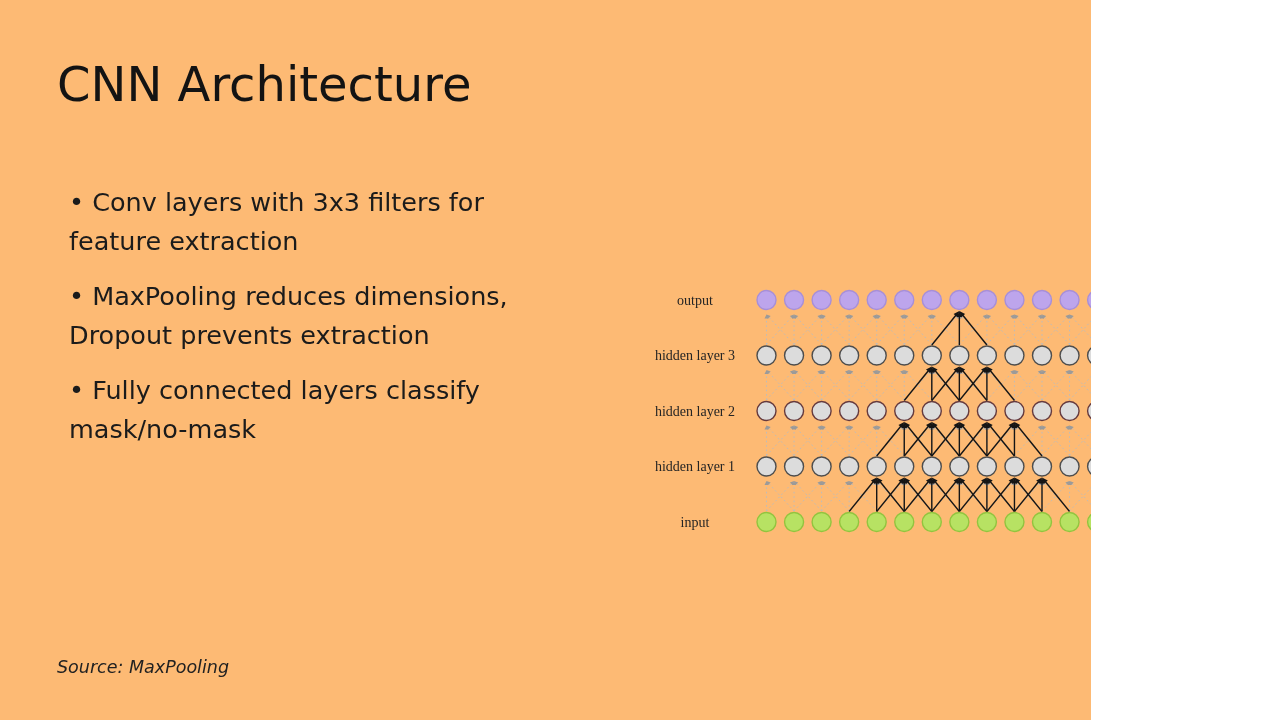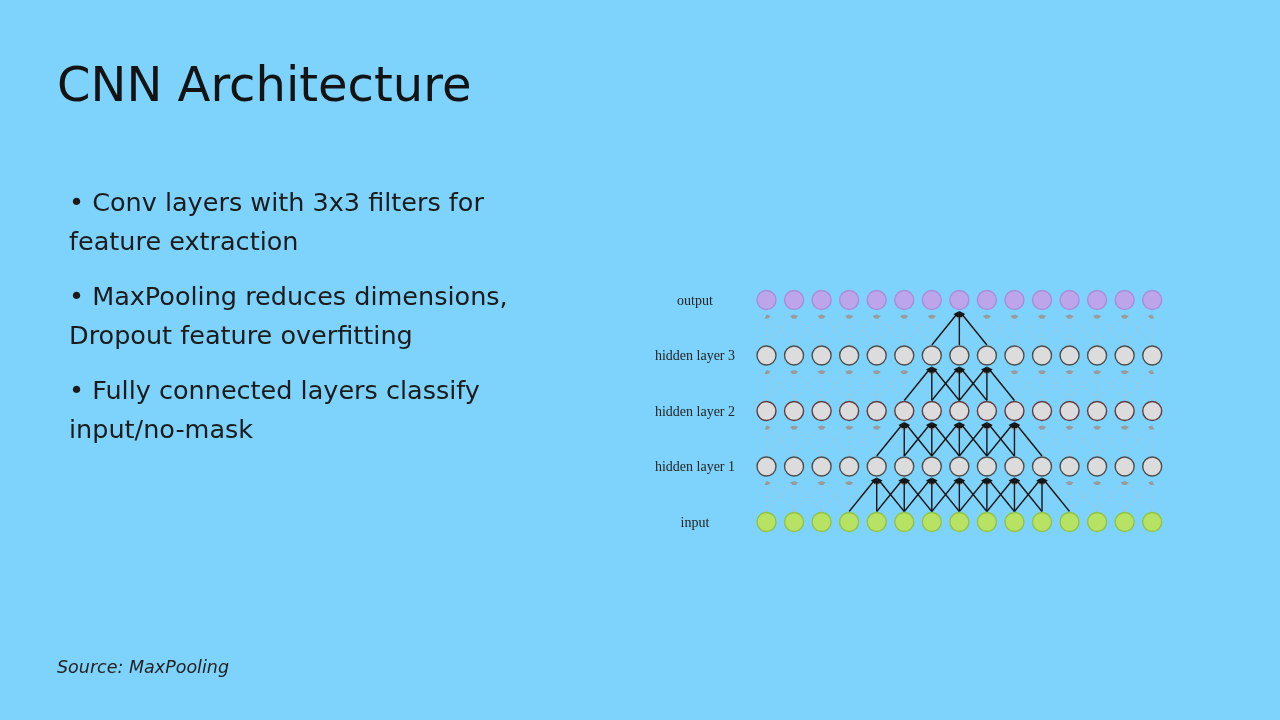--- a/index.html
+++ b/index.html
@@ -1,17 +1,17 @@
 <!DOCTYPE html>
 <html><head>
 <meta charset="utf-8">
 <style>
   html,body{margin:0;padding:0;background:#ffffff;}
   .slide{
-    position:relative;width:1280px;height:720px;background:#7dd3fc;
+    position:relative;width:1091px;height:720px;background:#fdba74;
     font-family:"DejaVu Sans","Liberation Sans",sans-serif;overflow:hidden;
   }
   .title{
     position:absolute;left:57px;top:56px;margin:0;
     font-size:48px;font-weight:400;color:#131313;letter-spacing:0;
     line-height:1.2;white-space:nowrap;
   }
   .bullets{
     position:absolute;left:57px;top:183px;width:600px;
     font-size:25.5px;color:#1b1b1b;
@@ -34,23 +34,23 @@
 </head>
 <body>
 
 <div class="slide">
   <h1 class="title">CNN Architecture</h1>
 
   <div class="bullets">
     <p>• Conv layers with 3x3 filters for
 feature extraction</p>
     <p>• MaxPooling reduces dimensions,
-Dropout feature overfitting</p>
+Dropout prevents extraction</p>
     <p>• Fully connected layers classify
-input/no-mask</p>
+mask/no-mask</p>
   </div>
 
   <p class="source">Source: MaxPooling</p>
 
   <svg class="figure" viewBox="0 0 522 268" xmlns="http://www.w3.org/2000/svg">
       <g>
         <line x1="121.5" y1="66.5" x2="121.5" y2="39.3" stroke="#bcbcbc" stroke-width="1" stroke-dasharray="1.6 2.8"></line>
         <polygon points="121.50,36.50 123.50,40.50 119.50,40.50" fill="#9a9a9a"></polygon>
         <line x1="121.5" y1="66.5" x2="147.15610405453268" y2="38.56231863390272" stroke="#bcbcbc" stroke-width="1" stroke-dasharray="1.6 2.8"></line>
         <polygon points="149.05,36.50 147.82,40.80 144.87,38.09" fill="#9a9a9a"></polygon>

